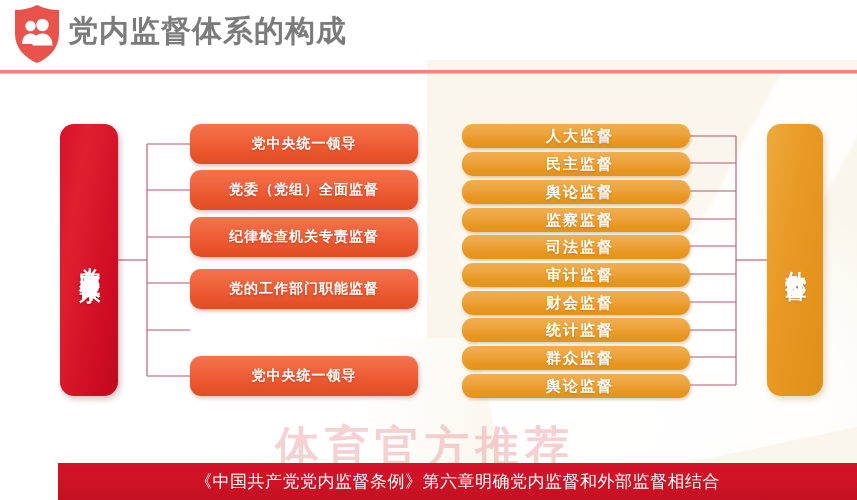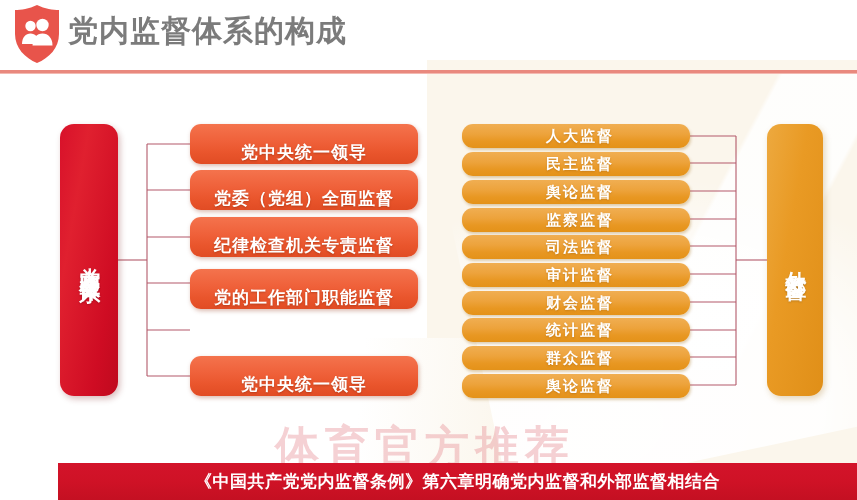--- a/index.html
+++ b/index.html
@@ -160,27 +160,26 @@
     color: #ffffff;
     display: flex;
     align-items: center;
     justify-content: center;
     white-space: nowrap;
   }
   .pill-inner {
     left: 190px;
     width: 228px;
     height: 40px;
-    font-size: 17px;
+    font-size: 14px;
     font-weight: bold;
     letter-spacing: 1px;
     background: linear-gradient(180deg, #f4734d 0%, #ef6039 45%, #e9552c 72%, #e14c24 100%);
     box-shadow: 1px 2px 4px rgba(150,60,30,0.34);
     text-shadow: 0 1px 2px rgba(130,40,10,0.45);
-    align-items: flex-end;
   }
   .pill-outer {
     left: 462px;
     width: 228px;
     height: 24px;
     font-size: 15px;
     font-weight: bold;
     letter-spacing: 2px;
     background: linear-gradient(180deg, #f0ae52 0%, #eda33c 42%, #e89722 72%, #e49219 100%);
     box-shadow: 1px 2px 3px rgba(160,110,25,0.33);
@@ -209,21 +208,21 @@
     width: 799px;
     height: 37px;
     background: linear-gradient(180deg, #d3132a 0%, #cf1226 50%, #c41022 100%);
     display: flex;
     align-items: center;
     justify-content: center;
   }
   .footer-text {
     color: #ffffff;
     font-size: 17px;
-    font-weight: bold;
+    font-weight: normal;
     letter-spacing: 0.5px;
     white-space: nowrap;
   }
 </style>
 </head>
 <body>
 
 <div id="slide">
 
   <div class="bg-cream"></div>

